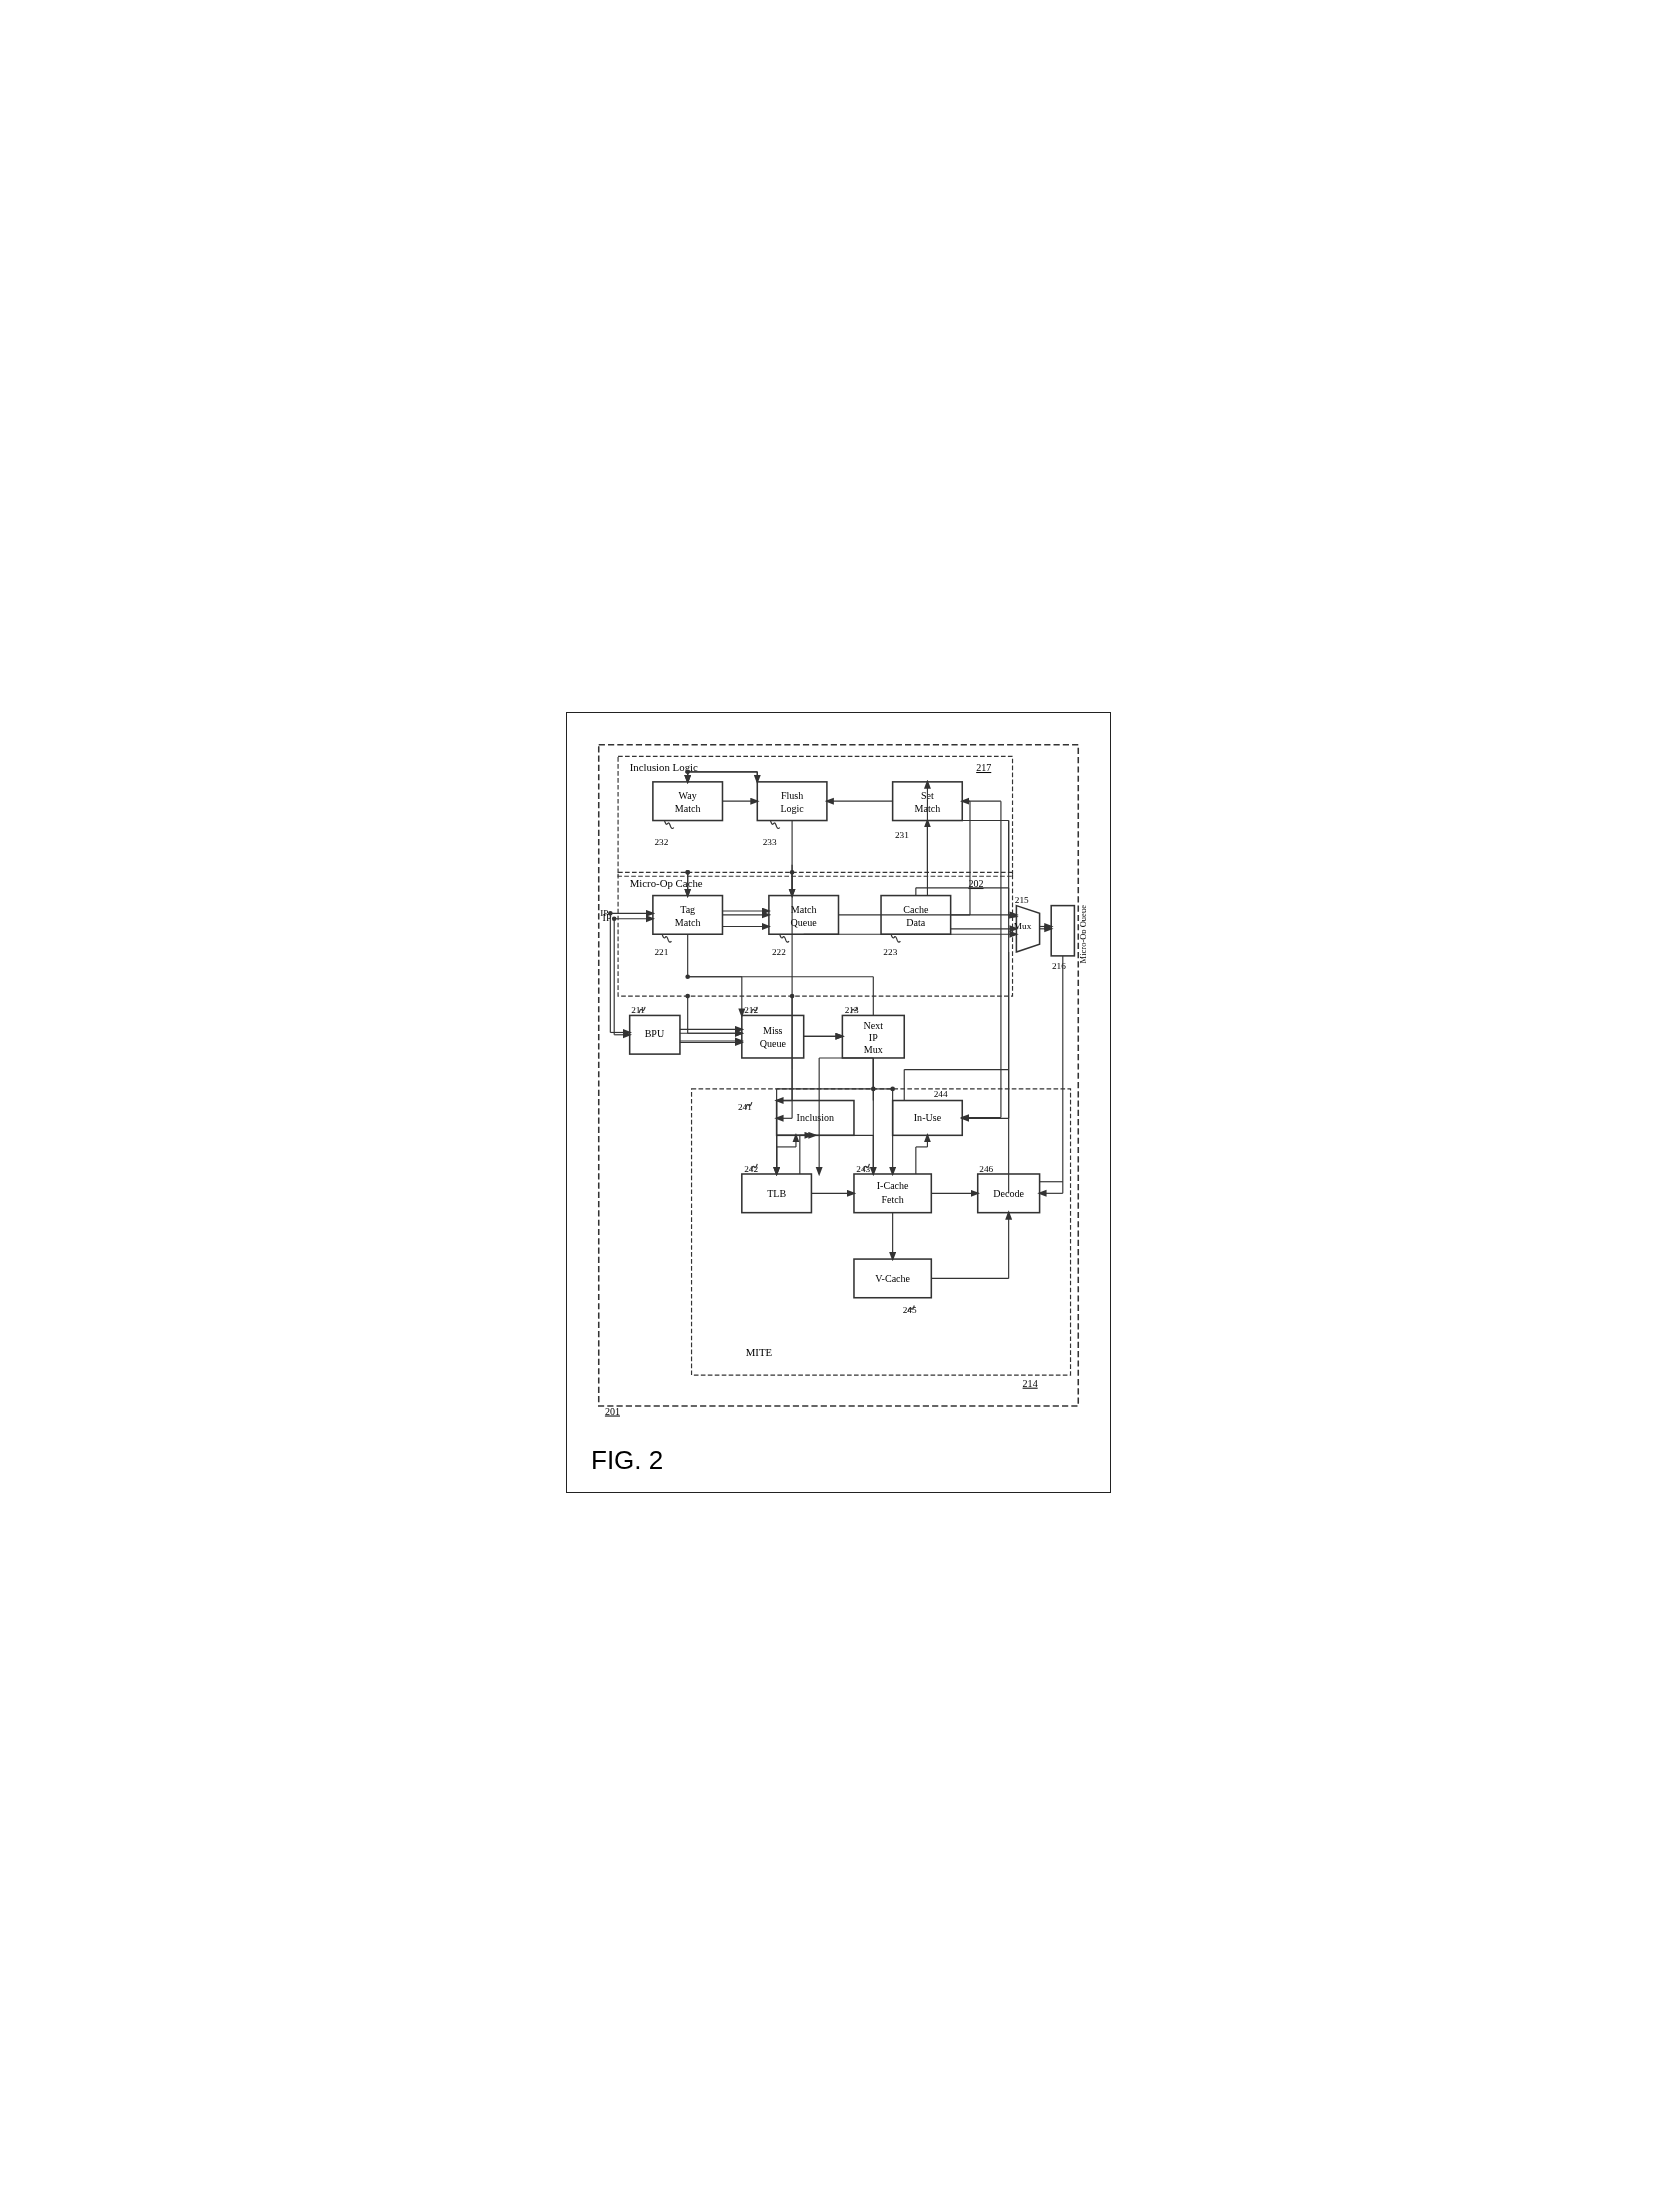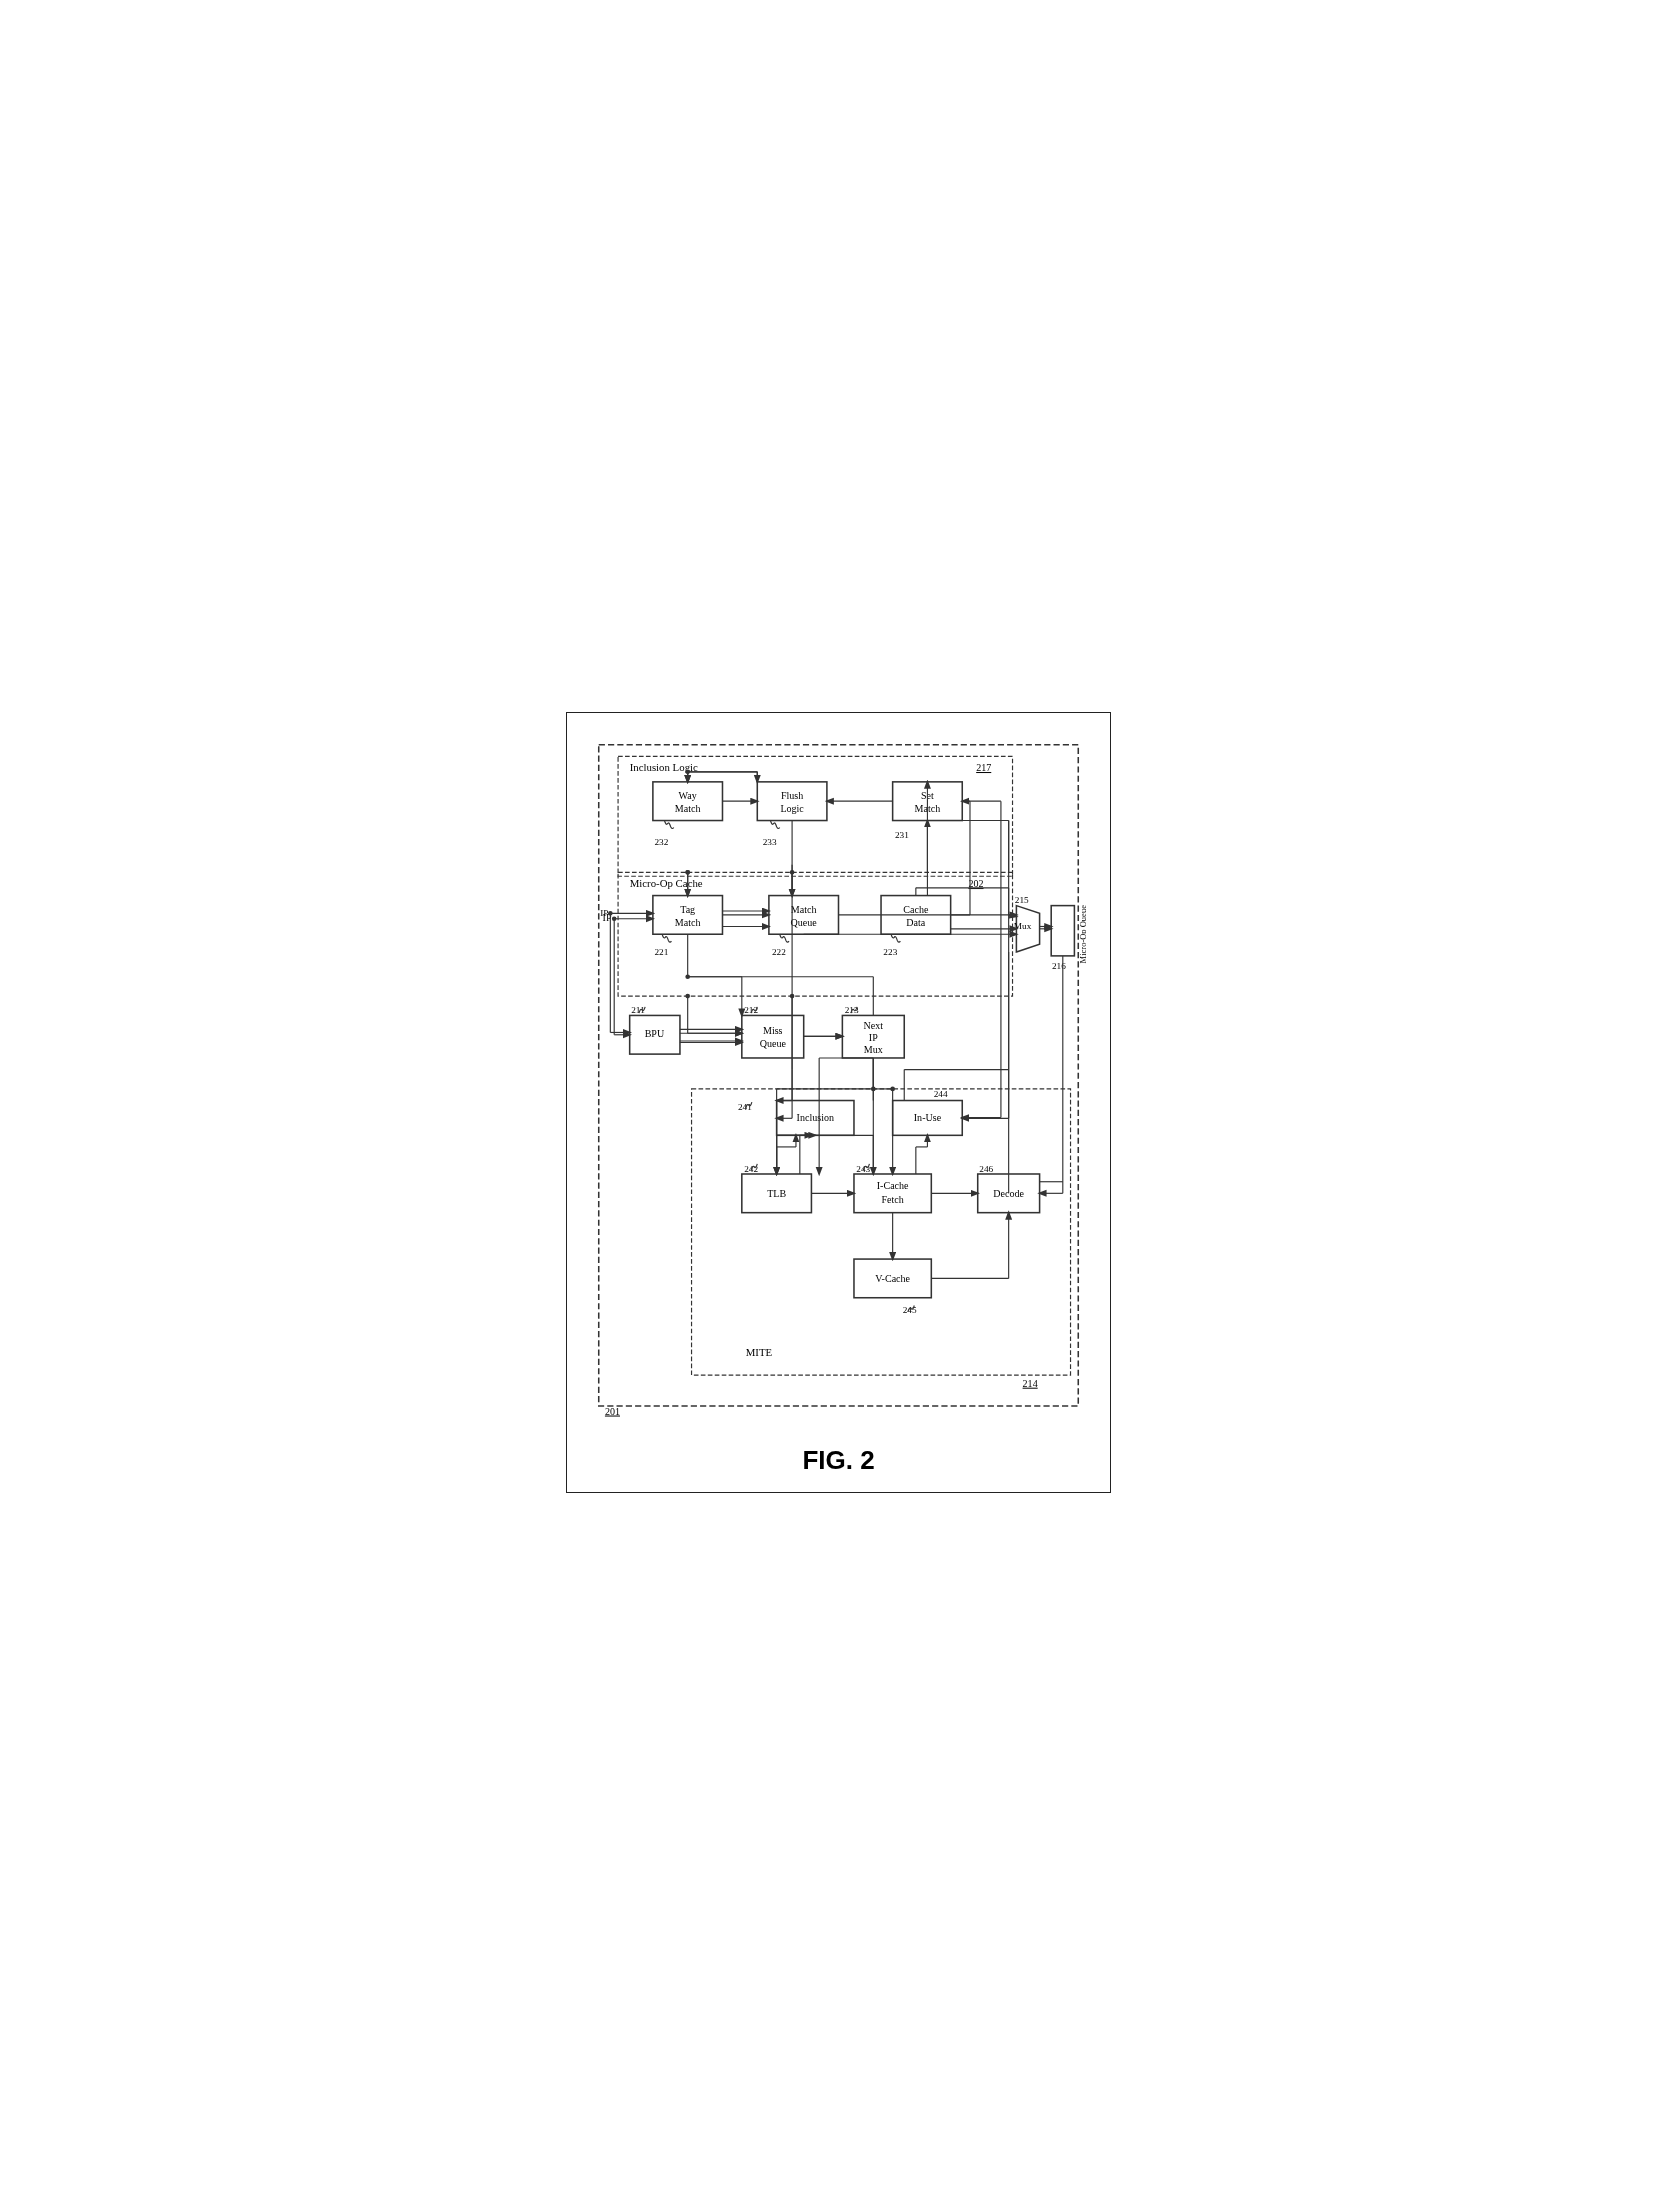--- a/index.html
+++ b/index.html
@@ -21,23 +21,23 @@
       position: relative;
     }
 
     
     .diagram-svg {
       width: 100%;
       display: block;
     }
 
     .fig-label {
-      text-align: center;
+      text-align: left;
       font-size: 26px;
-      font-weight: bold;
+      font-weight: normal;
       margin-top: 11.2px;
       font-family: Arial, sans-serif;
     }
   </style>
 </head>
 <body>
 
 <div class="page">
   <svg class="diagram-svg" viewBox="0 0 640 900" xmlns="http://www.w3.org/2000/svg" font-family="Times New Roman, Times, serif" font-size="13">
 

